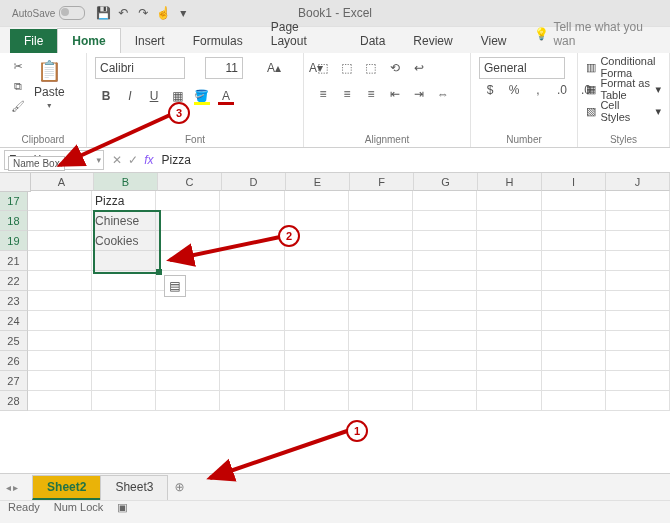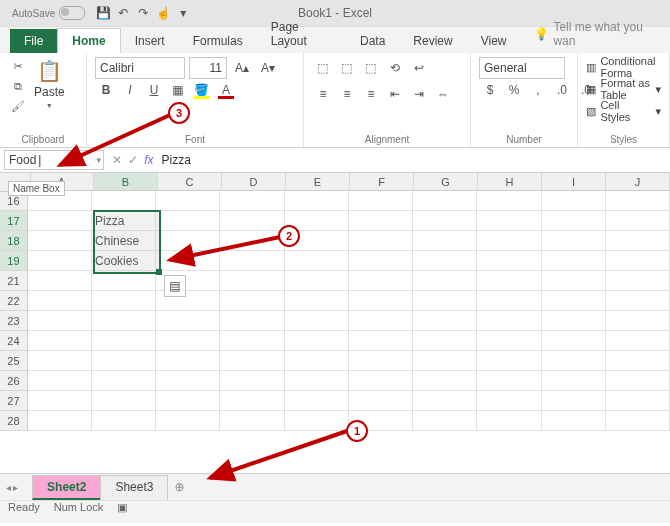--- a/index.html
+++ b/index.html
@@ -16,53 +16,53 @@
 .ribbon-tab.active{background:#fff;border:1px solid #d0d0d0;border-bottom:none;color:#217346;font-weight:700}
 .ribbon-tab.tell{color:#888;display:flex;align-items:center;gap:4px}
 .ribbon{height:94px;background:#fff;border-bottom:1px solid #d0d0d0;display:flex}
 .group{border-right:1px solid #e3e3e3;padding:4px 8px 2px 8px;display:flex;flex-direction:column;justify-content:space-between}
 .group-label{text-align:center;font-size:10px;color:#777;padding-top:2px}
 .group-body{flex:1;display:flex;align-items:flex-start}
 .big-btn{display:flex;flex-direction:column;align-items:center;gap:2px;padding:2px;cursor:pointer}
 .big-btn .caret{font-size:8px;color:#666}
 .clipboard-side{display:flex;flex-direction:column;gap:2px;margin-right:4px}
 .clipboard-side .sm{width:18px;height:16px;border:1px solid transparent;display:flex;align-items:center;justify-content:center;color:#666;font-size:11px}
-.font-top{display:flex;align-items:center;gap:4px;margin-bottom:0}
+.font-top{display:flex;align-items:center;gap:20px;margin-bottom:6px}
 .select{border:1px solid #c8c8c8;background:#fff;height:20px;display:flex;align-items:center;padding:0 4px;font-size:12px}
 .select.name{width:80px}
 .select.size{width:28px;justify-content:flex-end}
 .mini-btn{width:20px;height:20px;display:inline-flex;align-items:center;justify-content:center;border:1px solid transparent;color:#555;font-size:12px;cursor:pointer}
 .font-bottom{display:flex;align-items:center;gap:2px}
 .align-col{display:flex;flex-direction:column;gap:4px}
 .align-row{display:flex;gap:2px}
 .number-col{display:flex;flex-direction:column;gap:0}
 .styles-col{display:flex;flex-direction:column;gap:2px;font-size:11px;color:#444}
 .styles-col .row{display:flex;align-items:center;gap:4px;cursor:pointer}
 .formula-bar{height:24px;border-bottom:1px solid #d0d0d0;display:flex;align-items:center}
 .name-box{width:90px;border:1px solid #c8c8c8;margin:2px 2px 2px 4px;height:18px;display:flex;align-items:center;padding:0 4px;position:relative}
 .name-box .dd{position:absolute;right:2px;color:#888;font-size:9px}
-.name-box-label{position:absolute;top:181px;left:8px;background:#fff;border:1px solid #c0c0c0;padding:1px 4px;font-size:10px;color:#555;z-index:5}
+.name-box-label{position:absolute;top:156px;left:8px;background:#fff;border:1px solid #c0c0c0;padding:1px 4px;font-size:10px;color:#555;z-index:5}
 .fx-area{display:flex;align-items:center;gap:6px;margin-left:6px;color:#999}
 .fx-area .fx{font-style:italic;color:#8b5cf6}
 .fx-input{margin-left:8px;color:#333}
 .grid-wrap{position:relative;height:300px;overflow:hidden}
 .colhdrs{display:flex;margin-left:30px;height:18px}
 .colhdr{width:64px;border-right:1px solid #d8d8d8;border-bottom:1px solid #ccc;background:#f0f0f0;text-align:center;font-size:11px;color:#555;line-height:18px}
 .corner{position:absolute;left:0;top:0;width:30px;height:18px;background:#f0f0f0;border-right:1px solid #ccc;border-bottom:1px solid #ccc}
 .rows{}
 .row{display:flex;height:20px}
 .rowhdr{width:30px;background:#f0f0f0;border-right:1px solid #ccc;border-bottom:1px solid #d8d8d8;text-align:center;font-size:11px;color:#555;line-height:20px}
 .cell{width:64px;border-right:1px solid #e0e0e0;border-bottom:1px solid #e0e0e0;font-size:12px;color:#333;padding:0 3px;line-height:20px;overflow:hidden;white-space:nowrap}
 .selection{position:absolute;border:2px solid #217346;background:rgba(200,200,200,0.25);pointer-events:none}
 .selection::after{content:"";position:absolute;right:-3px;bottom:-3px;width:6px;height:6px;background:#217346}
 .quick-analysis{position:absolute;width:20px;height:20px;border:1px solid #c0c0c0;background:#fff;display:flex;align-items:center;justify-content:center}
 .sheet-tabs{height:26px;border-top:1px solid #d0d0d0;display:flex;align-items:center;background:#f3f3f3;padding-left:6px;gap:0}
 .sheet-nav{display:flex;gap:2px;color:#888;font-size:10px;margin-right:14px}
 .sheet-tab{padding:4px 14px;border:1px solid #ccc;border-bottom:none;background:#efefef;margin-right:-1px;font-size:12px;cursor:pointer}
-.sheet-tab.active{background:#f9a8d4;border-bottom:2px solid #217346;color:#217346;font-weight:600}
+.sheet-tab.active{background:#eab308;border-bottom:2px solid #217346;color:#217346;font-weight:600}
 .sheet-add{width:24px;text-align:center;color:#888;cursor:pointer}
 .statusbar{height:22px;background:#f3f3f3;border-top:1px solid #e0e0e0;display:flex;padding:0 8px;font-size:11px;color:#666;gap:14px}
 .callout{position:absolute;width:18px;height:18px;border:2px solid #c00000;border-radius:50%;background:#fff;color:#c00000;font-weight:bold;font-size:11px;display:flex;align-items:center;justify-content:center;z-index:20}
 svg.arrow{position:absolute;z-index:19;pointer-events:none}
 .colhdr.sel,.rowhdr.sel{background:#d8e6dc;color:#217346}
 </style>
 </head>
 <body>
 
 <div class="titlebar">
@@ -210,33 +210,20 @@
       <div class="colhdr">D</div>
       <div class="colhdr">E</div>
       <div class="colhdr">F</div>
       <div class="colhdr">G</div>
       <div class="colhdr">H</div>
       <div class="colhdr">I</div>
       <div class="colhdr">J</div>
     </div>
   <div class="rows" id="rows">
       <div class="row">
-        <div class="rowhdr">16</div>
-        <div class="cell"></div>
-        <div class="cell"></div>
-        <div class="cell"></div>
-        <div class="cell"></div>
-        <div class="cell"></div>
-        <div class="cell"></div>
-        <div class="cell"></div>
-        <div class="cell"></div>
-        <div class="cell"></div>
-        <div class="cell"></div>
-      </div>
-      <div class="row">
         <div class="rowhdr sel">17</div>
         <div class="cell"></div>
         <div class="cell">Pizza</div>
         <div class="cell"></div>
         <div class="cell"></div>
         <div class="cell"></div>
         <div class="cell"></div>
         <div class="cell"></div>
         <div class="cell"></div>
         <div class="cell"></div>

